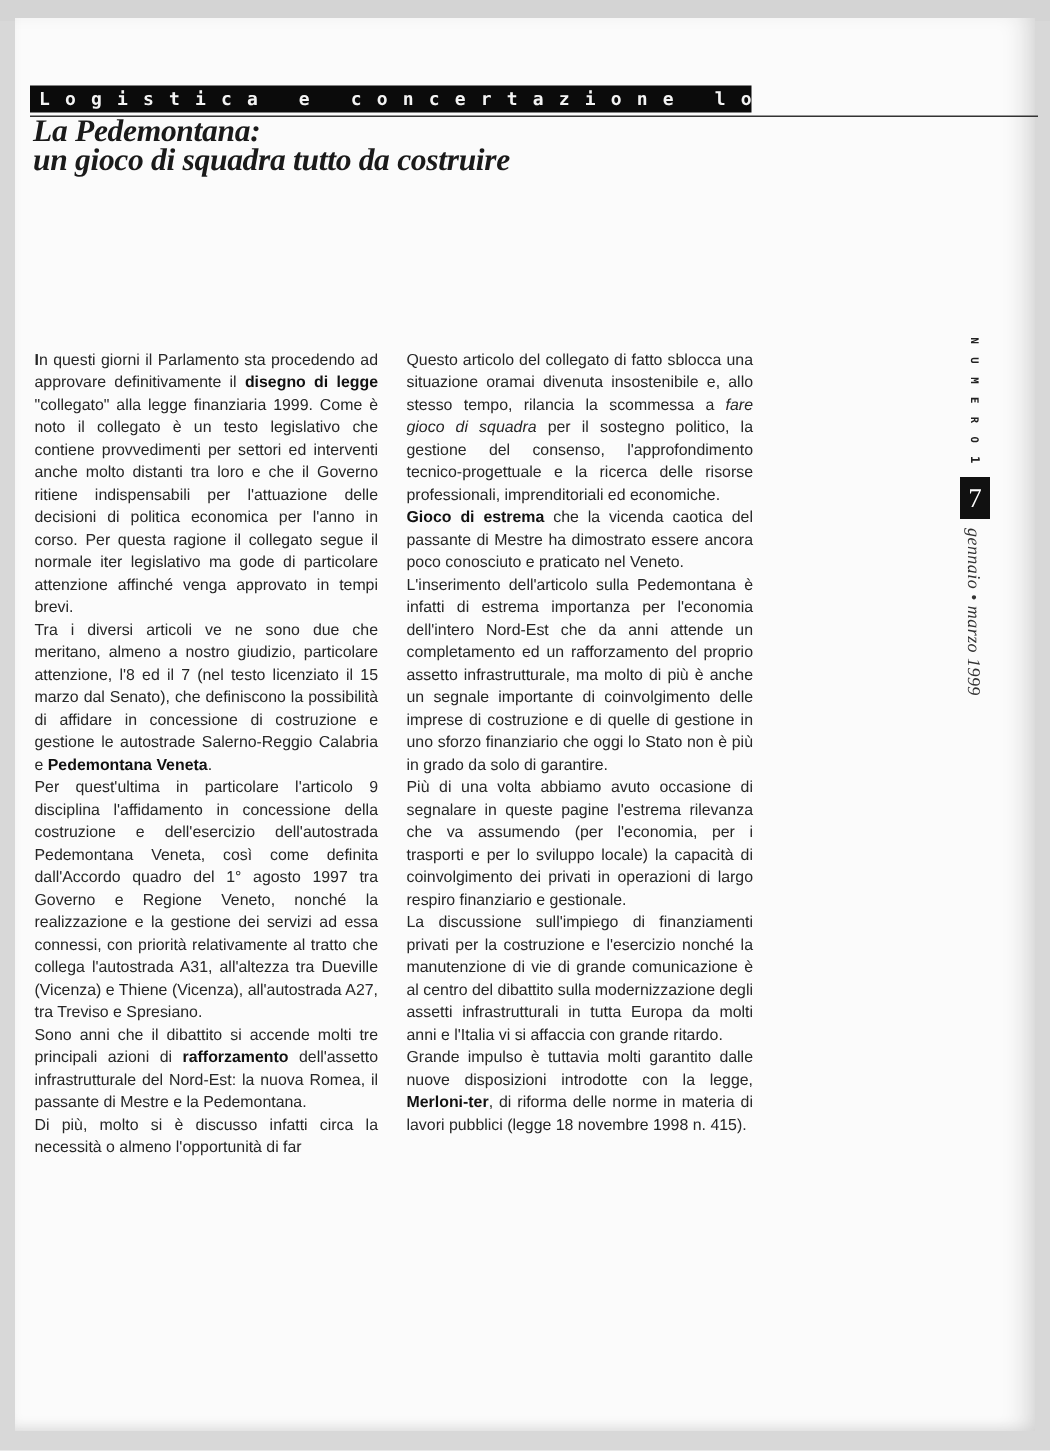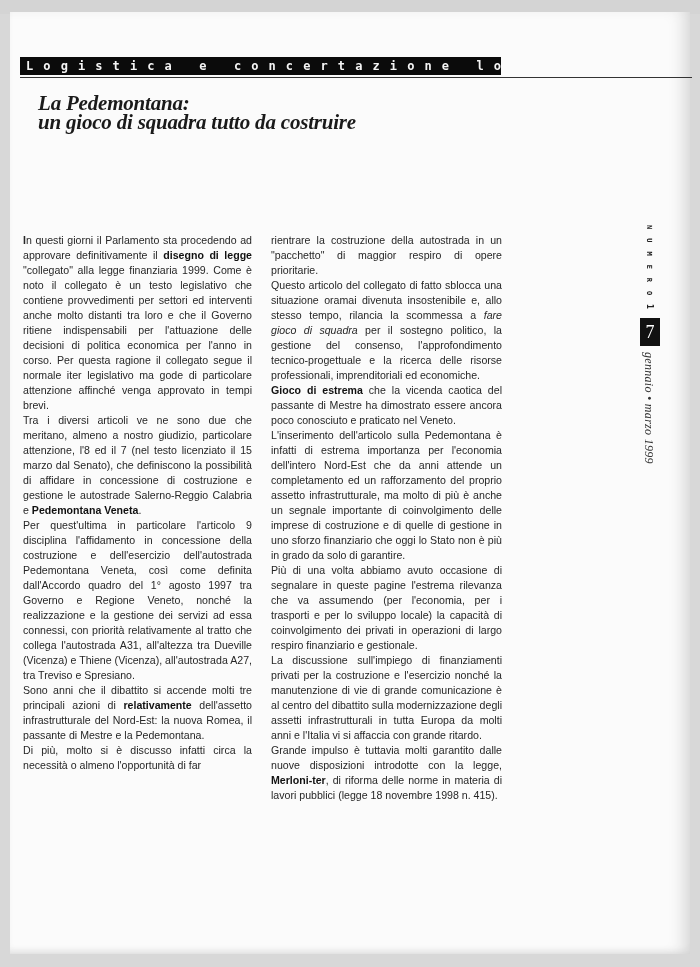--- a/index.html
+++ b/index.html
@@ -21,21 +21,21 @@
     position: absolute; left: 20px; top: 57px; width: 481px; height: 18px;
     background: #0b0b0b; color: #f4f4f4;
     font-family: "DejaVu Sans Mono", monospace; font-weight: bold;
     font-size: 12px; letter-spacing: 10.1px; line-height: 18px;
     padding-left: 6px; box-sizing: border-box; white-space: nowrap; overflow: hidden;
   }
   .rule {
     position: absolute; left: 20px; top: 77px; width: 672px; height: 1px; background: #333;
   }
   .title {
-    position: absolute; left: 22px; top: 78px; margin: 16px;
+    position: absolute; left: 22px; top: 78px; margin: 0;
     font-family: "Liberation Serif", serif; font-style: italic; font-weight: bold;
     font-size: 21px; line-height: 19px; color: #1a1a1a; letter-spacing: -0.2px;
   }
   .title span { display: block; }
   .col {
     position: absolute; top: 233px; width: 229px;
     font-size: 10.6px; line-height: 15px; color: #262626;
     text-align: justify;
   }
   .col p { margin: 0; }
@@ -77,26 +77,25 @@
 
 <h1 class="title">
   <span>La Pedemontana:</span>
   <span>un gioco di squadra tutto da costruire</span>
 </h1>
 
 <div class="col col-left">
   <p><span class="dropcap">I</span><span>n questi giorni il Parlamento sta procedendo ad approvare definitivamente il </span><span class="b">disegno di legge</span><span> "collegato" alla legge finanziaria 1999. Come è noto il collegato è un testo legislativo che contiene provvedimenti per settori ed interventi anche molto distanti tra loro e che il Governo ritiene indispensabili per l'attuazione delle decisioni di politica economica per l'anno in corso. Per questa ragione il collegato segue il normale iter legislativo ma gode di particolare attenzione affinché venga approvato in tempi brevi.</span></p>
   <p><span>Tra i diversi articoli ve ne sono due che meritano, almeno a nostro giudizio, particolare attenzione, l'8 ed il 7 (nel testo licenziato il 15 marzo dal Senato), che definiscono la possibilità di affidare in concessione di costruzione e gestione le autostrade Salerno-Reggio Calabria e </span><span class="b">Pedemontana Veneta</span><span>.</span></p>
   <p><span>Per quest'ultima in particolare l'articolo 9 disciplina l'affidamento in concessione della costruzione e dell'esercizio dell'autostrada Pedemontana Veneta, così come definita dall'Accordo quadro del 1° agosto 1997 tra Governo e Regione Veneto, nonché la realizzazione e la gestione dei servizi ad essa connessi, con priorità relativamente al tratto che collega l'autostrada A31, all'altezza tra Dueville (Vicenza) e Thiene (Vicenza), all'autostrada A27, tra Treviso e Spresiano.</span></p>
-  <p><span>Sono anni che il dibattito si accende molti tre principali azioni di </span><span class="b">relativamente</span><span> dell'assetto infrastrutturale del Nord-Est: la nuova Romea, il passante di Mestre e la Pedemontana.</span></p>
+  <p><span>Sono anni che il dibattito si accende molti tre principali azioni di </span><span class="b">rafforzamento</span><span> dell'assetto infrastrutturale del Nord-Est: la nuova Romea, il passante di Mestre e la Pedemontana.</span></p>
   <p><span>Di più, molto si è discusso infatti circa la necessità o almeno l'opportunità di far</span></p>
 </div>
 
 <div class="col col-right">
-  <p><span>rientrare la costruzione della autostrada in un "pacchetto" di maggior respiro di opere prioritarie.</span></p>
   <p><span>Questo articolo del collegato di fatto sblocca una situazione oramai divenuta insostenibile e, allo stesso tempo, rilancia la scommessa a </span><span class="i">fare gioco di squadra</span><span> per il sostegno politico, la gestione del consenso, l'approfondimento tecnico-progettuale e la ricerca delle risorse professionali, imprenditoriali ed economiche.</span></p>
   <p><span class="b">Gioco di estrema</span><span> che la vicenda caotica del passante di Mestre ha dimostrato essere ancora poco conosciuto e praticato nel Veneto.</span></p>
   <p><span>L'inserimento dell'articolo sulla Pedemontana è infatti di estrema importanza per l'economia dell'intero Nord-Est che da anni attende un completamento ed un rafforzamento del proprio assetto infrastrutturale, ma molto di più è anche un segnale importante di coinvolgimento delle imprese di costruzione e di quelle di gestione in uno sforzo finanziario che oggi lo Stato non è più in grado da solo di garantire.</span></p>
   <p><span>Più di una volta abbiamo avuto occasione di segnalare in queste pagine l'estrema rilevanza che va assumendo (per l'economia, per i trasporti e per lo sviluppo locale) la capacità di coinvolgimento dei privati in operazioni di largo respiro finanziario e gestionale.</span></p>
   <p><span>La discussione sull'impiego di finanziamenti privati per la costruzione e l'esercizio nonché la manutenzione di vie di grande comunicazione è al centro del dibattito sulla modernizzazione degli assetti infrastrutturali in tutta Europa da molti anni e l'Italia vi si affaccia con grande ritardo.</span></p>
   <p><span>Grande impulso è tuttavia molti garantito dalle nuove disposizioni introdotte con la legge, </span><span class="b">Merloni-ter</span><span>, di riforma delle norme in materia di lavori pubblici (legge 18 novembre 1998 n. 415).</span></p>
 </div>
 
 <div class="sidebar-label">NUMERO</div>
 <div class="issue-num-label">1</div>

